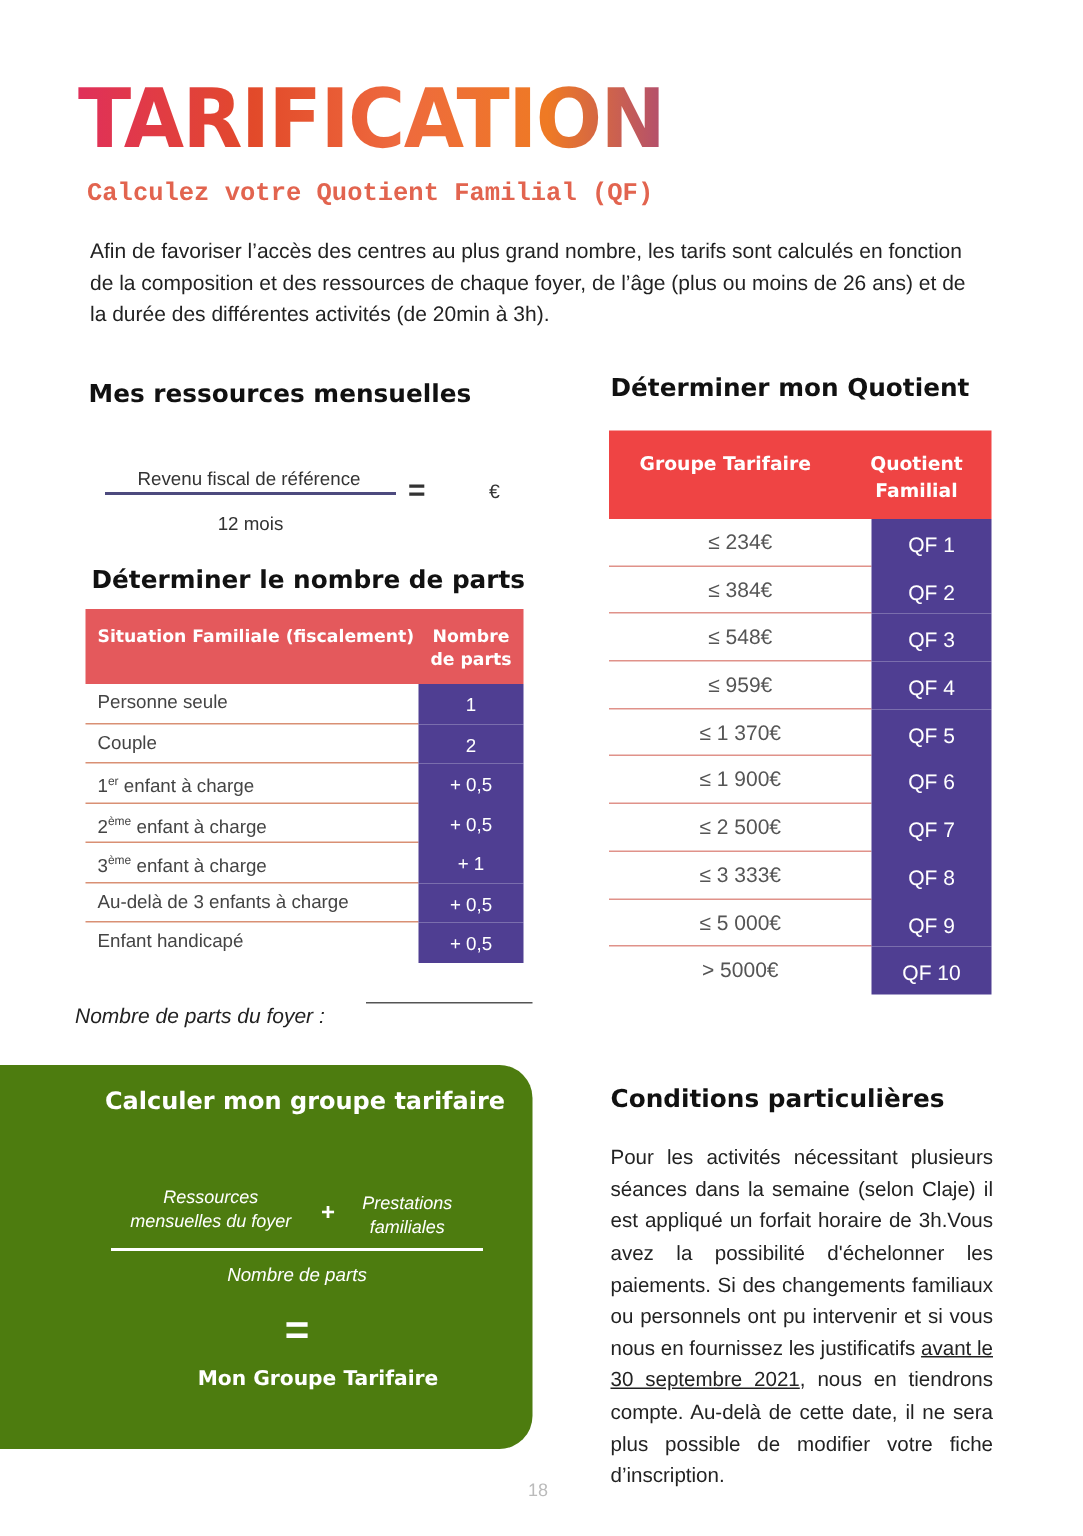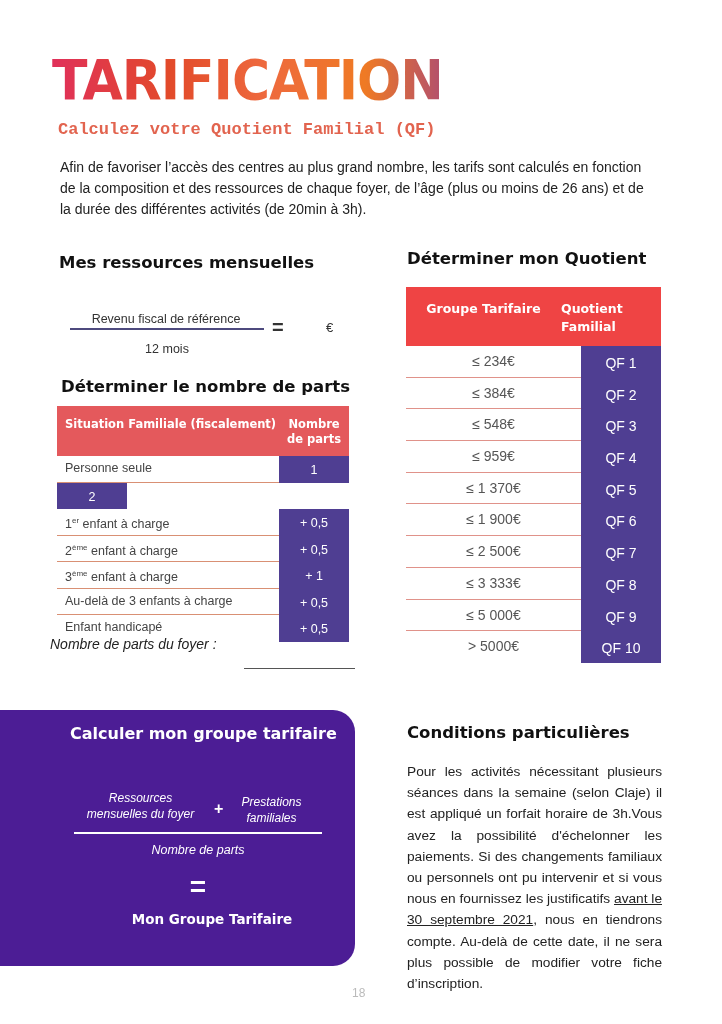--- a/index.html
+++ b/index.html
@@ -51,37 +51,37 @@
     font-family: "DejaVu Sans", sans-serif; font-weight: bold; font-size: 11.5px; line-height: 15px; }
   .pt-head .c1 { flex: 1; padding: 11px 0 0 8px; }
   .pt-head .c2 { width: 70px; text-align: center; padding-top: 11px; }
   .pt-row { display: flex; height: 26.5px; }
   .pt-row .c1 { flex: 1; padding-left: 8px; font-size: 12.5px; color: #444; line-height: 24px;
     border-bottom: 1.5px solid #d99074; }
   .pt-row:last-child .c1 { border-bottom: none; }
   .pt-row .c2 { width: 70px; background: #4f3e92; color: #fff; text-align: center; font-size: 12.5px; line-height: 28px; }
   .pt-row sup { font-size: 8px; vertical-align: 5px; }
 
-  #foyer-label { left: 50px; top: 636px; font-style: italic; font-size: 14px; color: #222; }
+  #foyer-label { left: 50px; top: 669px; font-style: italic; font-size: 14px; color: #222; }
   #foyer-line { left: 244px; top: 668px; width: 111px; height: 1px; background: #555; }
 
   
   #qf-table { left: 406px; top: 287px; width: 255px; }
   .qf-head { display: flex; background: #ef4444; height: 59px; color: #fff;
     font-family: "DejaVu Sans", sans-serif; font-weight: bold; font-size: 12.5px; line-height: 18px; }
   .qf-head .c1 { flex: 1; text-align: center; padding-top: 13px; }
-  .qf-head .c2 { width: 100px; text-align: left; padding-top: 13px; }
+  .qf-head .c2 { width: 100px; text-align: center; padding-top: 13px; }
   .qf-row { display: flex; height: 31.7px; }
   .qf-row .c1 { flex: 1; text-align: center; font-size: 14px; color: #555; line-height: 30px;
     border-bottom: 1.5px solid #e0928a; }
   .qf-row:last-child .c1 { border-bottom: none; }
   .qf-row .c2 { width: 80px; background: #4f3e92; color: #fff; text-align: center; font-size: 14px; line-height: 34px; }
 
   
-  #calc-box { left: 0; top: 710px; width: 355px; height: 256px; background: #4c1d95;
+  #calc-box { left: 0; top: 710px; width: 355px; height: 256px; background: #4d7c0f;
     border-radius: 0 22px 22px 0; color: #fff; }
   #calc-title { position: absolute; left: 70px; top: 14px; font-family: "DejaVu Sans", sans-serif; font-weight: bold; font-size: 16px; }
   #calc-res { position: absolute; left: 78px; top: 80px; width: 125px; text-align: center; font-style: italic; font-size: 12px; line-height: 16px; }
   #calc-plus { position: absolute; left: 214px; top: 90px; font-size: 16px; font-weight: bold; }
   #calc-prest { position: absolute; left: 234px; top: 84px; width: 75px; text-align: center; font-style: italic; font-size: 12px; line-height: 16px; }
   #calc-line { position: absolute; left: 74px; top: 122px; width: 248px; height: 2px; background: #fff; }
   #calc-den { position: absolute; left: 74px; top: 133px; width: 248px; text-align: center; font-style: italic; font-size: 12.5px; }
   #calc-eq { position: absolute; left: 74px; top: 162px; width: 248px; text-align: center; font-size: 28px; font-weight: bold; line-height: 30px; }
   #calc-result { position: absolute; left: 88px; top: 200px; width: 248px; text-align: center; font-family: "DejaVu Sans", sans-serif; font-weight: bold; font-size: 13.5px; line-height: 19px; }
 
@@ -110,20 +110,21 @@
   <div class="pt-head">
     <div class="c1">Situation Familiale (fiscalement)</div>
     <div class="c2">Nombre de parts</div>
   </div>
   <div id="parts-body">
       <div class="pt-row">
         <div class="c1"><span>Personne seule</span></div>
         <div class="c2">1</div>
       </div>
       <div class="pt-row">
+        <div class="c1"><span>Couple</span></div>
         <div class="c2">2</div>
       </div>
       <div class="pt-row">
         <div class="c1"><span>1</span><sup>er</sup><span> enfant à charge</span></div>
         <div class="c2">+ 0,5</div>
       </div>
       <div class="pt-row">
         <div class="c1"><span>2</span><sup>ème</sup><span> enfant à charge</span></div>
         <div class="c2">+ 0,5</div>
       </div>

